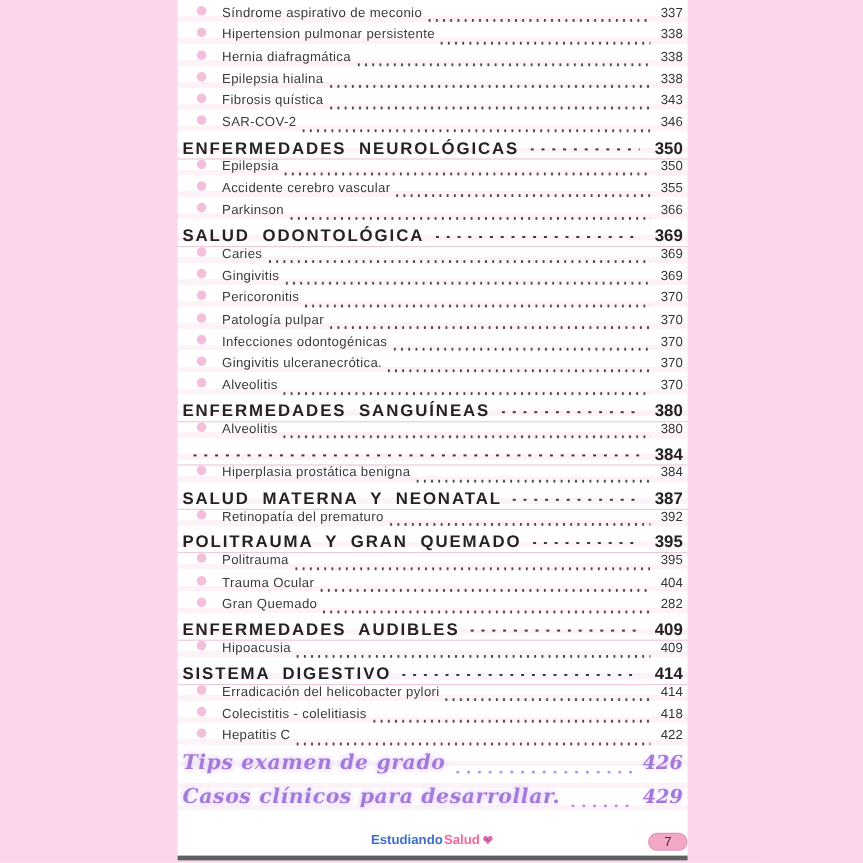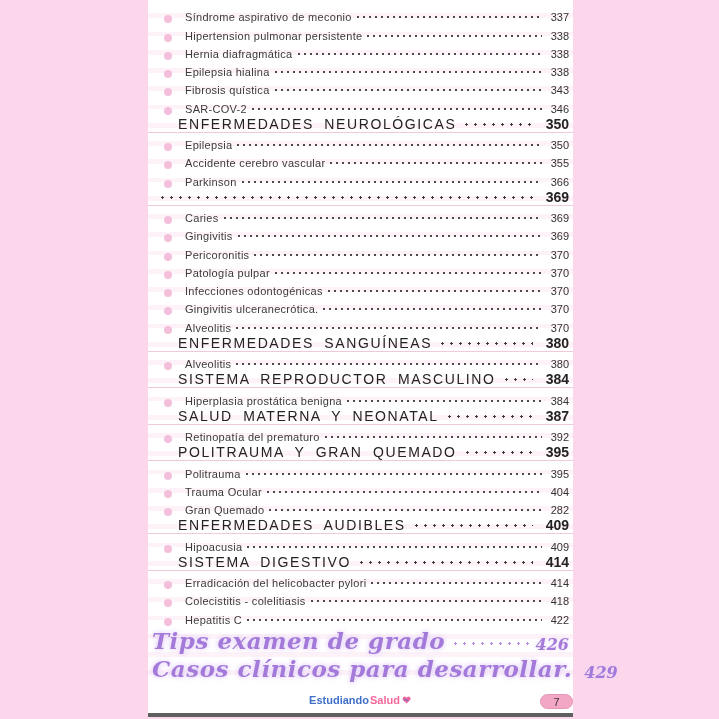--- a/index.html
+++ b/index.html
@@ -14,56 +14,56 @@
     width:425px; height:717px;
     background:#ffffff;
     border-bottom:4px solid #606060;
   }
   .toc {
     padding-top:5px;
     background:repeating-linear-gradient(180deg,
       transparent 0 13.5px,
       rgba(250,213,232,0.30) 13.5px 18.25px);
   }
-  .row { display:flex; align-items:flex-end; height:18.25px; padding:0 4px; }
+  .row { display:flex; align-items:flex-start; height:18.25px; padding:0 4px; }
   .leader {
     flex:1; align-self:stretch; margin:0 3px;
     background-repeat:repeat-x;
   }
   
   .row--item { padding-left:16px; }
   .row--item .bullet {
     flex:none; width:8px; height:8px; border-radius:50%;
     background:#f4bfdb; margin-right:13px;
   }
   .row--item .label { font-size:11px; color:#3a3a3a; letter-spacing:0.3px; white-space:nowrap; }
   .row--item .leader {
     background-image:radial-gradient(circle, #4a4a4a 0.9px, transparent 1.15px);
     background-size:6px 4px;
     background-position:left calc(100% - 4px);
   }
   .row--item .pagenum { font-size:11px; color:#333; min-width:24px; text-align:right; }
   
   .row--section { border-bottom:1px solid #efc9dc; }
   .row--section .label {
-    font-size:14px; font-weight:normal; color:#232323;
-    letter-spacing:1.6px; word-spacing:5px; white-space:nowrap;margin-left:26px;
+    font-size:14px; font-weight:bold; color:#232323;
+    letter-spacing:1.6px; word-spacing:5px; white-space:nowrap;
   }
   .row--section .leader {
     margin:0 6px;
     background-image:radial-gradient(circle, #3a3a3a 1px, transparent 1.25px);
     background-size:9px 5px;
     background-position:left calc(100% - 5px);
   }
   .row--section .pagenum { font-size:14px; font-weight:bold; color:#232323; min-width:30px; text-align:right; }
   
   .row--special { height:28px; }
   .row--special .label {
     font-family:"DejaVu Serif", serif; font-style:italic; font-weight:bold;
-    font-size:23px; color:#a379d9; letter-spacing:0.5px; white-space:nowrap;
+    font-size:17px; color:#a379d9; letter-spacing:0.5px; white-space:nowrap;
     text-shadow:0 0 1px #ffffff, 0 0 4px #e6d4f8, 0 0 6px #e6d4f8;
   }
   .row--special .leader {
     margin:0 6px;
     background-image:radial-gradient(circle, #b28be0 1.1px, transparent 1.35px);
     background-size:9px 5px;
     background-position:left calc(100% - 8px);
   }
   .row--special .pagenum {
     font-family:"DejaVu Serif", serif; font-style:italic; font-weight:bold;
@@ -150,20 +150,21 @@
     <span class="pagenum">355</span>
   </div>
         <div class="row row--item">
     <span class="bullet"></span>
     <span class="label">Parkinson</span>
     <span class="leader"></span>
     <span class="pagenum">366</span>
   </div>
         <div class="row row--section">
 
+    <span class="label">SALUD ODONTOLÓGICA</span>
     <span class="leader"></span>
     <span class="pagenum">369</span>
   </div>
         <div class="row row--item">
     <span class="bullet"></span>
     <span class="label">Caries</span>
     <span class="leader"></span>
     <span class="pagenum">369</span>
   </div>
         <div class="row row--item">
@@ -209,21 +210,20 @@
     <span class="pagenum">380</span>
   </div>
         <div class="row row--item">
     <span class="bullet"></span>
     <span class="label">Alveolitis</span>
     <span class="leader"></span>
     <span class="pagenum">380</span>
   </div>
         <div class="row row--section">
 
-    <span class="label">SISTEMA REPRODUCTOR MASCULINO</span>
     <span class="leader"></span>
     <span class="pagenum">384</span>
   </div>
         <div class="row row--item">
     <span class="bullet"></span>
     <span class="label">Hiperplasia prostática benigna</span>
     <span class="leader"></span>
     <span class="pagenum">384</span>
   </div>
         <div class="row row--section">

